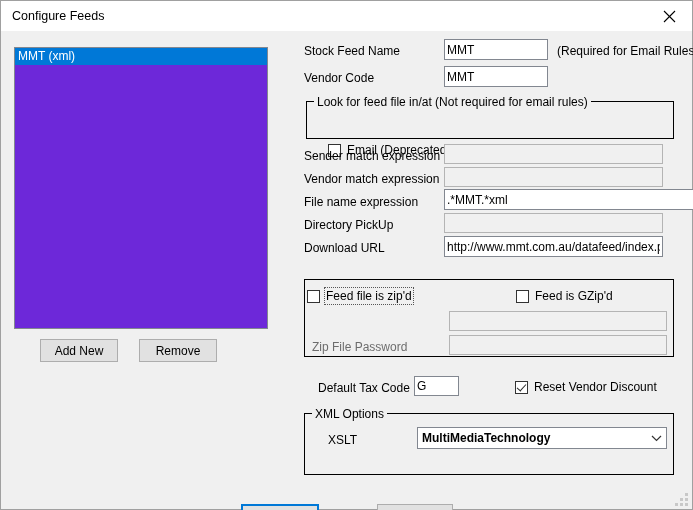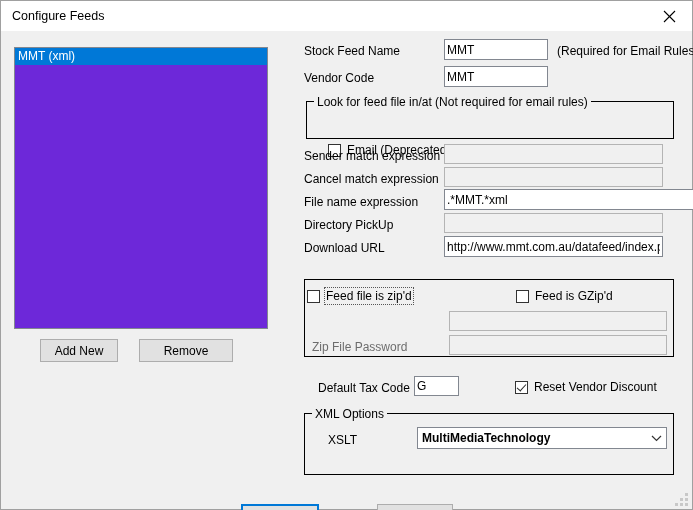--- a/index.html
+++ b/index.html
@@ -106,21 +106,21 @@
     position: absolute;
     left: 39px;
     top: 308px;
     width: 78px;
     height: 23px;
   }
   #remove-button {
     position: absolute;
     left: 138px;
     top: 308px;
-    width: 94px;
+    width: 78px;
     height: 23px;
   }
 
   
   .flabel {
     position: absolute;
     font-size: 12px;
     color: #000000;
     white-space: nowrap;
   }
@@ -295,21 +295,21 @@
       <span class="cb-label">Directory</span>
     </div>
     <div class="cb-wrap" style="left:570px; top:112px;">
       <span class="cb-box checked"></span>
       <span class="cb-label">URL</span>
     </div>
 
     <div class="flabel" style="left:303px; top:118px;">Sender match expression</div>
     <input class="field disabled" style="left: 443px; top: 113px; width: 219px; height: 20px;" disabled="" value="">
 
-    <div class="flabel" style="left:303px; top:141px;">Cancel match expression</div>
+    <div class="flabel" style="left:303px; top:141px;">Vendor match expression</div>
     <input class="field disabled" style="left: 443px; top: 136px; width: 219px; height: 20px;" disabled="" value="">
 
     <div class="flabel" style="left:303px; top:164px;">File name expression</div>
     <input class="field" style="left: 443px; top: 158px; width: 254px; height: 21px;" value=".*MMT.*xml">
 
     <div class="flabel" style="left:303px; top:187px;">Directory PickUp</div>
     <input class="field disabled" style="left: 443px; top: 182px; width: 219px; height: 20px;" disabled="" value="">
 
     <div class="flabel" style="left:303px; top:210px;">Download URL</div>
     <input class="field" style="left: 443px; top: 205px; width: 219px; height: 21px;" value="http://www.mmt.com.au/datafeed/index.php">

